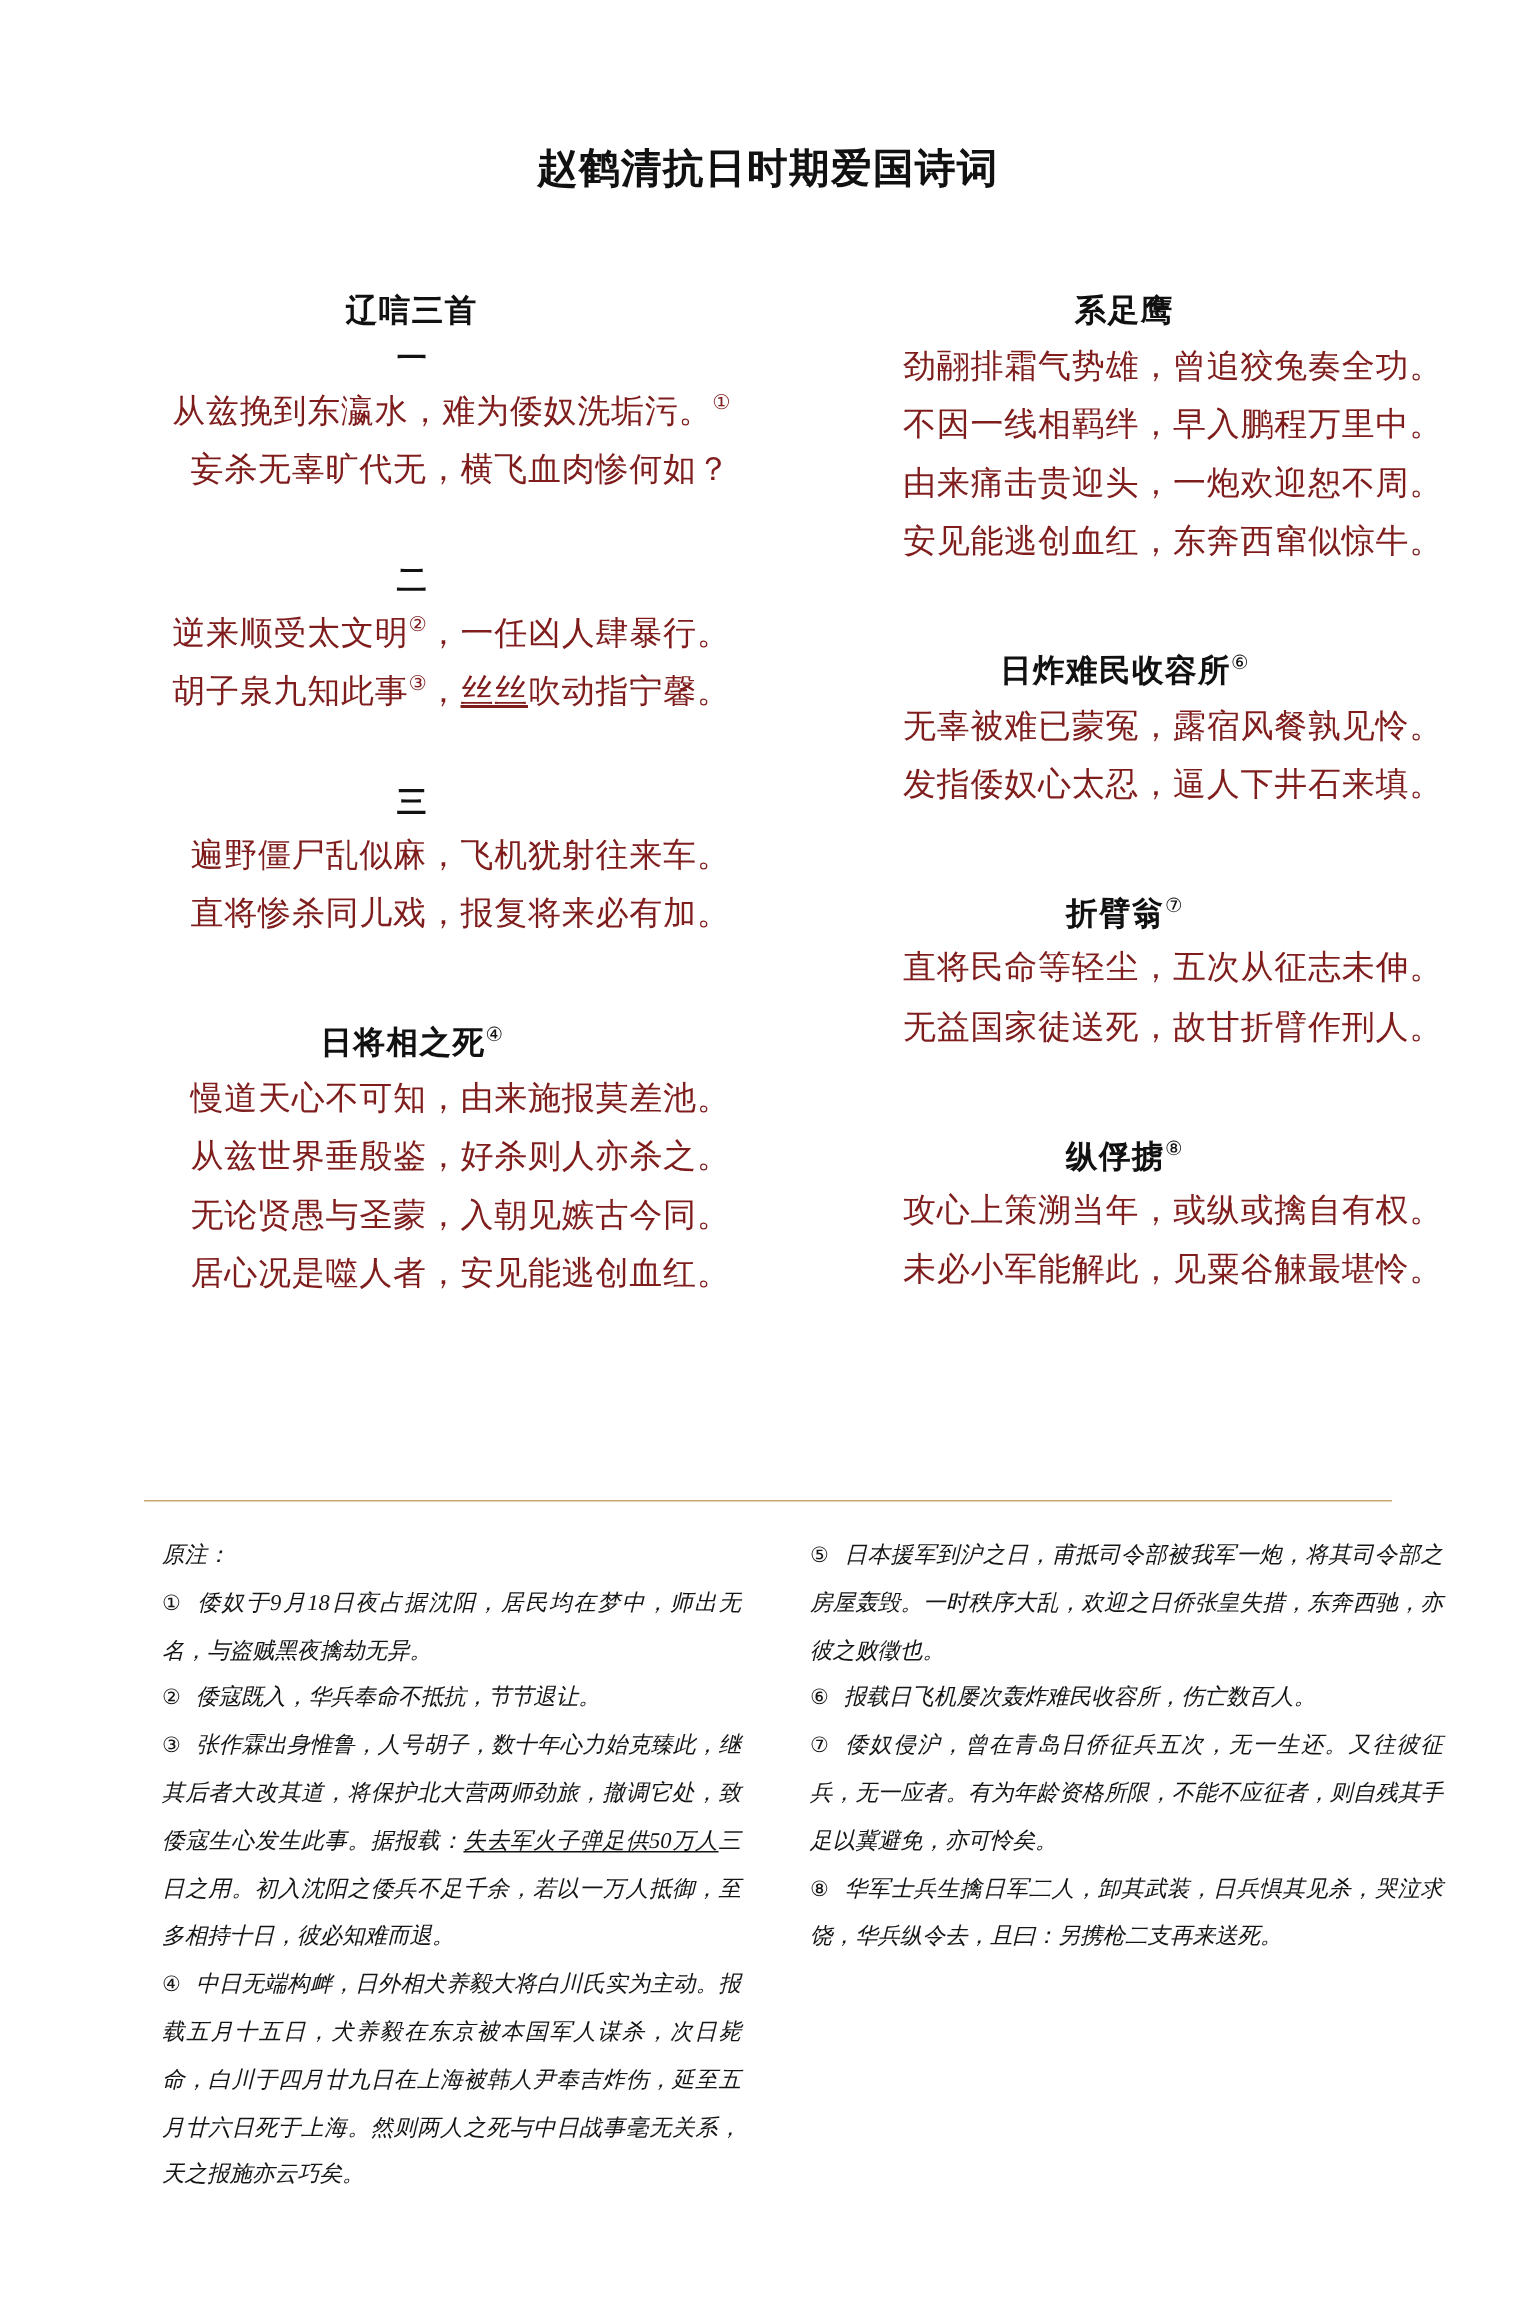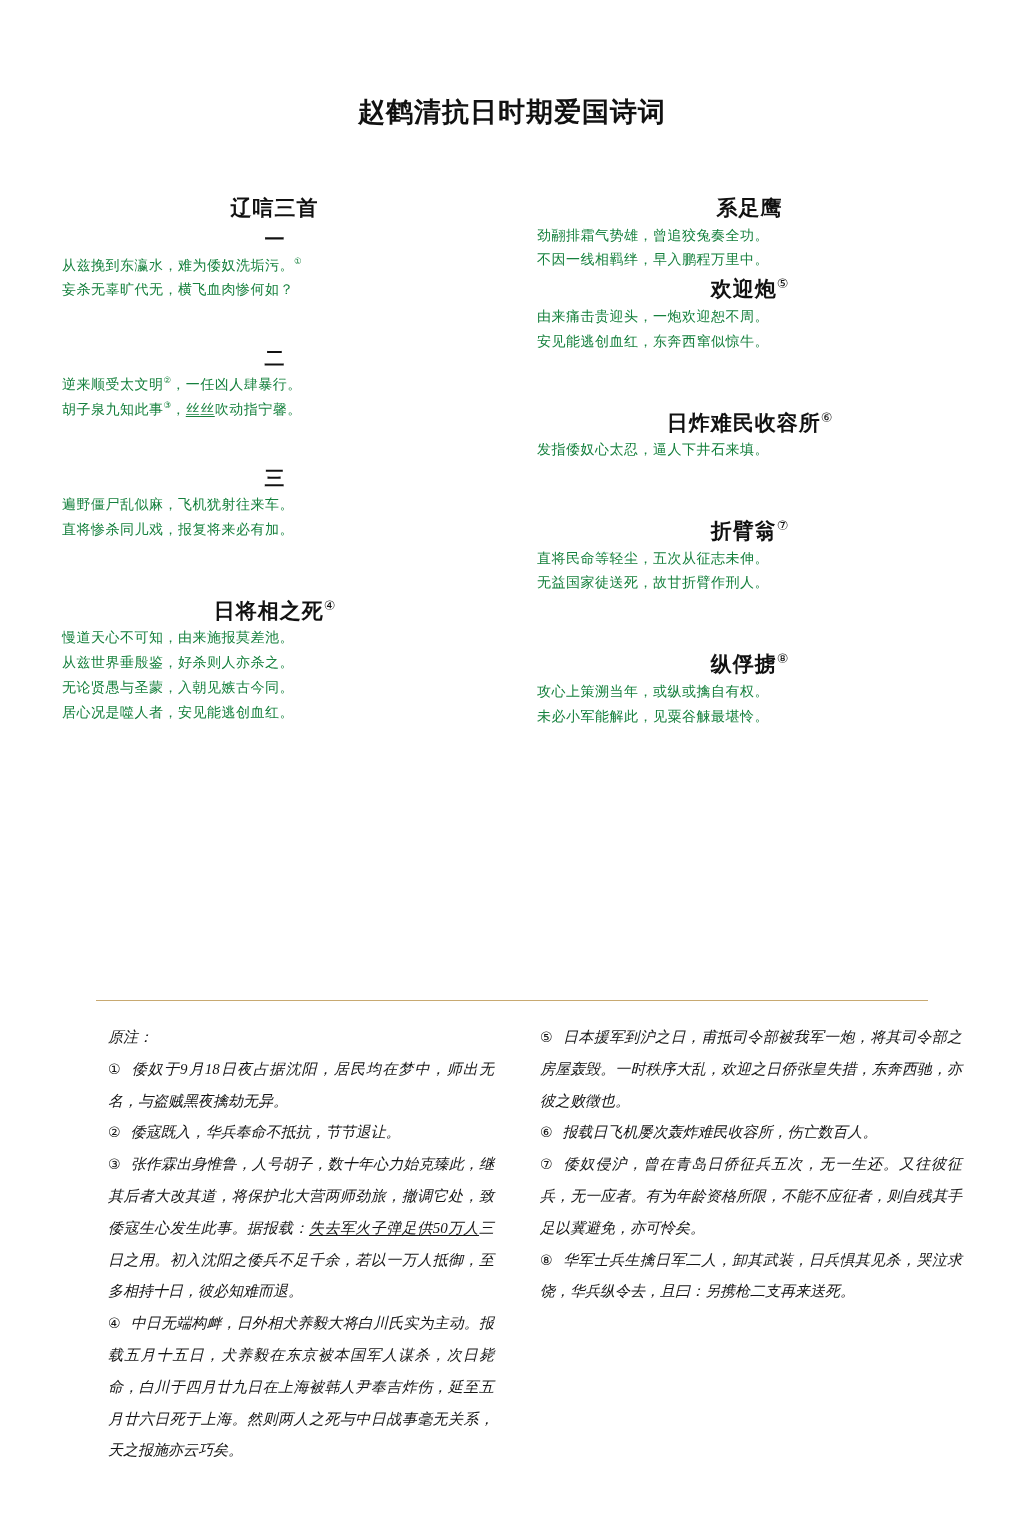--- a/index.html
+++ b/index.html
@@ -69,25 +69,25 @@
   .poem-num {
     text-align: center;
     font-family: "Liberation Sans", "DejaVu Sans", sans-serif;
     font-weight: bold;
     font-size: 20px;
     line-height: 1.5;
     color: #111111;
   }
 
   .poem-line {
-    text-align: left;
-    font-size: 14px;
+    text-align: right;
+    font-size: 22px;
     line-height: 1.78;
     letter-spacing: 0.5px;
-    color: #15803d;
+    color: #7f1d1d;
     white-space: nowrap;
   }
 
   .u { text-decoration: underline; text-underline-offset: 2px; }
 
   sup.mark {
     font-size: 0.62em;
     vertical-align: super;
     line-height: 0;
     font-family: "DejaVu Sans", sans-serif;
@@ -191,29 +191,29 @@
 
     <div class="poem-col right">
 
       <div class="poem-block">
         <div class="poem-title">系足鹰</div>
         <div class="poem-line">劲翮排霜气势雄，曾追狡兔奏全功。</div>
         <div class="poem-line">不因一线相羁绊，早入鹏程万里中。</div>
       </div>
 
       <div class="poem-block">
-        <div class="poem-title"><span>欢迎炮</span><sup class="mark">⑤</sup></div>
         <div class="poem-line">由来痛击贵迎头，一炮欢迎恕不周。</div>
         <div class="poem-line">安见能逃创血红，东奔西窜似惊牛。</div>
       </div>
 
       <div class="gap-lg"></div>
 
       <div class="poem-block">
         <div class="poem-title"><span>日炸难民收容所</span><sup class="mark">⑥</sup></div>
+        <div class="poem-line">无辜被难已蒙冤，露宿风餐孰见怜。</div>
         <div class="poem-line">发指倭奴心太忍，逼人下井石来填。</div>
       </div>
 
       <div class="gap-lg"></div>
 
       <div class="poem-block">
         <div class="poem-title"><span>折臂翁</span><sup class="mark">⑦</sup></div>
         <div class="poem-line">直将民命等轻尘，五次从征志未伸。</div>
         <div class="poem-line">无益国家徒送死，故甘折臂作刑人。</div>
       </div>

